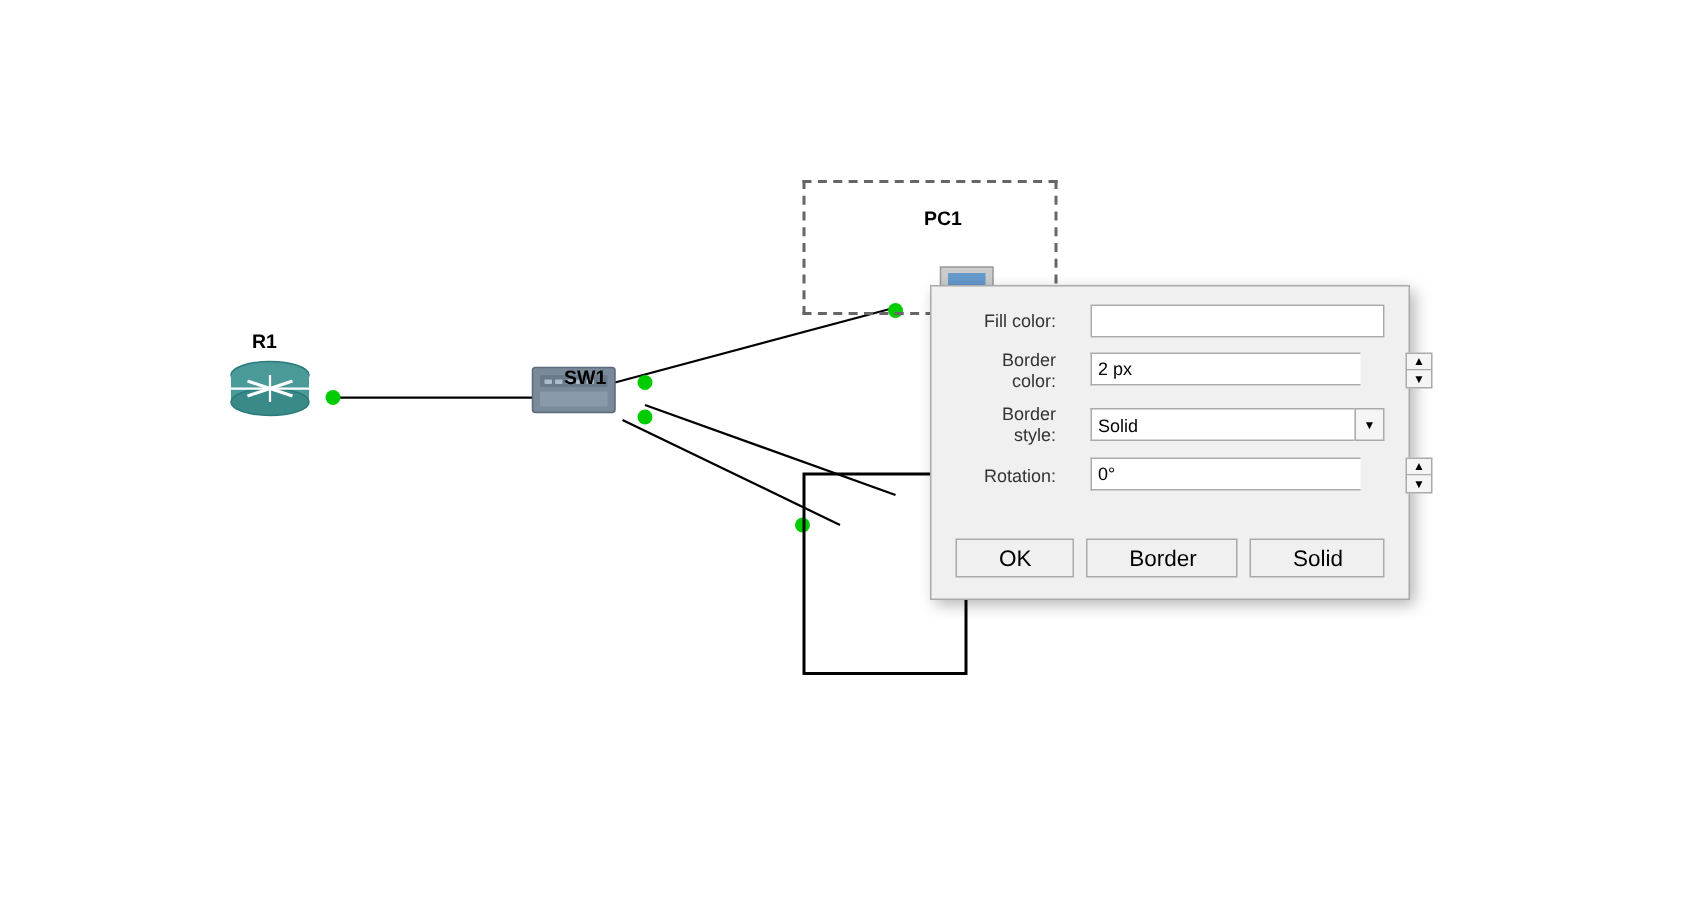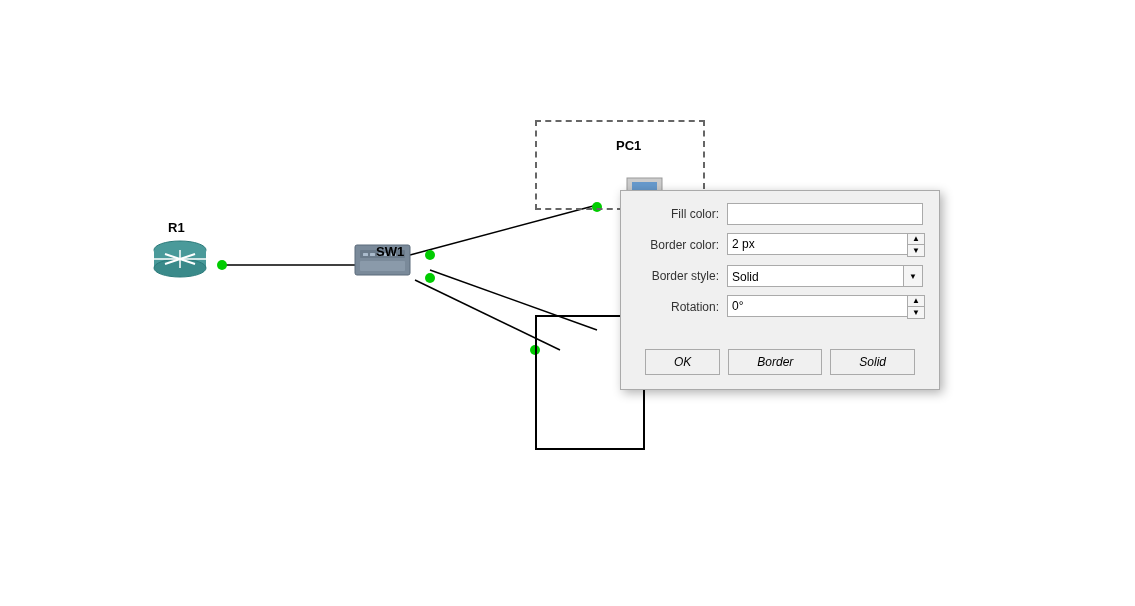--- a/index.html
+++ b/index.html
@@ -107,21 +107,21 @@
 
     .form-row {
       display: flex;
       align-items: center;
       margin-bottom: 8px;
     }
 
     .form-label {
       width: 90px;
       text-align: right;
-      padding-right: 8px;
+      padding-right: 23px;
       font-size: 12px;
       color: #333;
       flex-shrink: 0;
     }
 
     .form-control-wrap {
       flex: 1;
       display: flex;
     }
 
@@ -133,20 +133,21 @@
       cursor: pointer;
     }
 
     .color-input.black-fill {
       background: #000;
     }
 
     .spinner-wrap {
       display: flex;
       align-items: stretch;
+      gap: 30px;
     }
 
     .spinner-input {
       width: 180px;
       height: 22px;
       border: 1px solid #aaa;
       border-right: none;
       padding: 0 4px;
       font-size: 12px;
       background: #fff;
@@ -213,23 +214,22 @@
       gap: 8px;
       padding: 10px 16px 14px;
     }
 
     .dialog-btn {
       min-width: 72px;
       height: 26px;
       border: 1px solid #aaa;
       background: #f0f0f0;
       cursor: pointer;
-      font-size: 12px;
+      font-size: 15px;
       padding: 0 28px;
-      font-style: italic;
     }
   </style>
 </head>
 <body>
 
 <svg id="network-svg" xmlns="http://www.w3.org/2000/svg">
 
   <line x1="220" y1="265" x2="360" y2="265" stroke="#000" stroke-width="1.5"></line>
 
   <line x1="410" y1="255" x2="597" y2="205" stroke="#000" stroke-width="1.5"></line>

